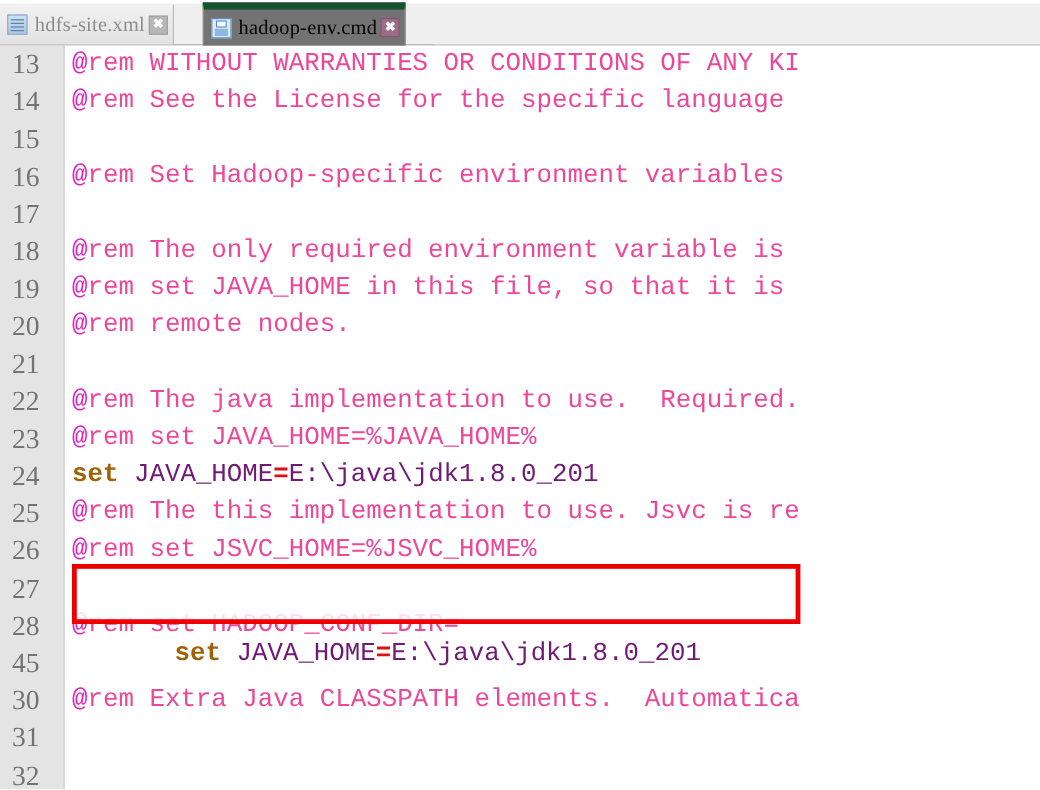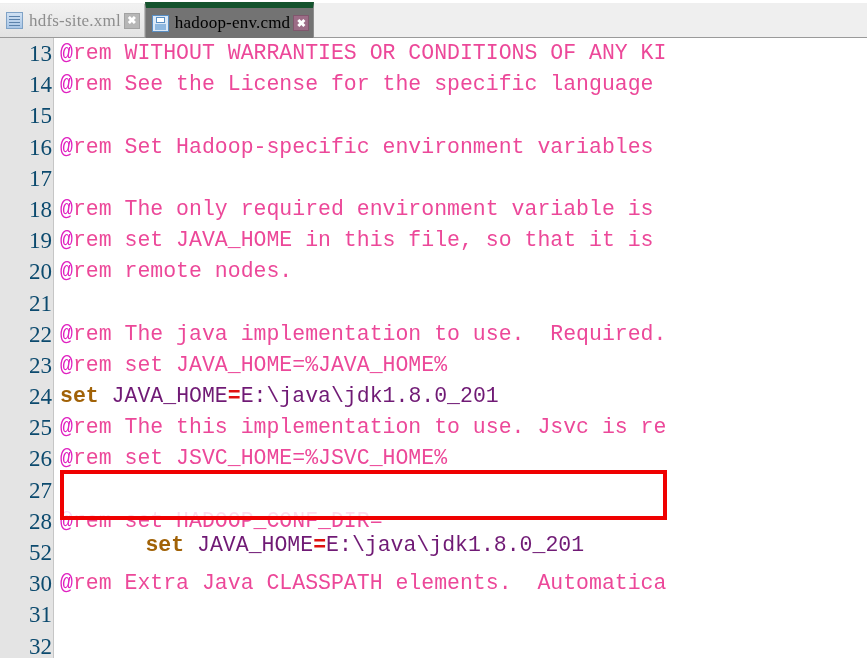--- a/index.html
+++ b/index.html
@@ -25,20 +25,21 @@
   
   .tabbar {
     position: relative;
     height: 38px;
     background: #efefef;
     border-bottom: 1px solid #9a9a9a;
     box-sizing: border-box;
     display: flex;
     align-items: flex-end;
     padding-left: 0px;
+    gap: 24px;
   }
   .tabbar-topline {
     position: absolute;
     top: 0; left: 0; right: 0;
     height: 3px;
     background: #ffffff;
   }
 
   .tab {
     position: relative;
@@ -166,24 +167,24 @@
     background: #e4e4e4;
     border-right: 1px solid #c6c6c6;
     box-sizing: border-box;
     padding-top: 0px;
     text-align: right;
     overflow: hidden;
   }
   .gutter .ln {
     height: 31.2px;
     line-height: 31.2px;
-    padding-right: 1px;
+    padding-right: 20px;
     font-family: "Liberation Serif", serif;
     font-size: 23px;
-    color: #0c4a6e;
+    color: #737373;
     letter-spacing: 0px;
   }
 
   .code {
     position: relative;
     flex: 1 1 auto;
     overflow: hidden;
     padding-left: 6px;
     background: #ffffff;
   }
@@ -263,21 +264,21 @@
         <div class="ln">19</div>
         <div class="ln">20</div>
         <div class="ln">21</div>
         <div class="ln">22</div>
         <div class="ln">23</div>
         <div class="ln">24</div>
         <div class="ln">25</div>
         <div class="ln">26</div>
         <div class="ln">27</div>
         <div class="ln">28</div>
-        <div class="ln">52</div>
+        <div class="ln">45</div>
         <div class="ln">30</div>
         <div class="ln">31</div>
         <div class="ln">32</div>
       </div>
     <div class="code" id="code">
         <div class="cl"><span class="tok-at">@</span><span class="tok-comment">rem WITHOUT WARRANTIES OR CONDITIONS OF ANY KI</span></div>
         <div class="cl"><span class="tok-at">@</span><span class="tok-comment">rem See the License for the specific language </span></div>
         <div class="cl">&nbsp;</div>
         <div class="cl"><span class="tok-at">@</span><span class="tok-comment">rem Set Hadoop-specific environment variables </span></div>
         <div class="cl">&nbsp;</div>

